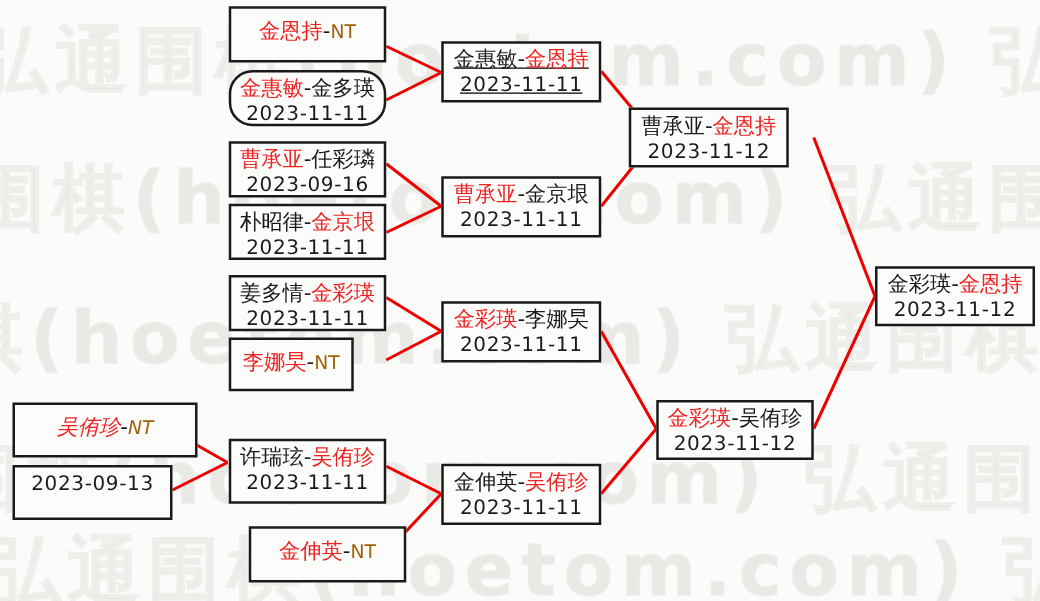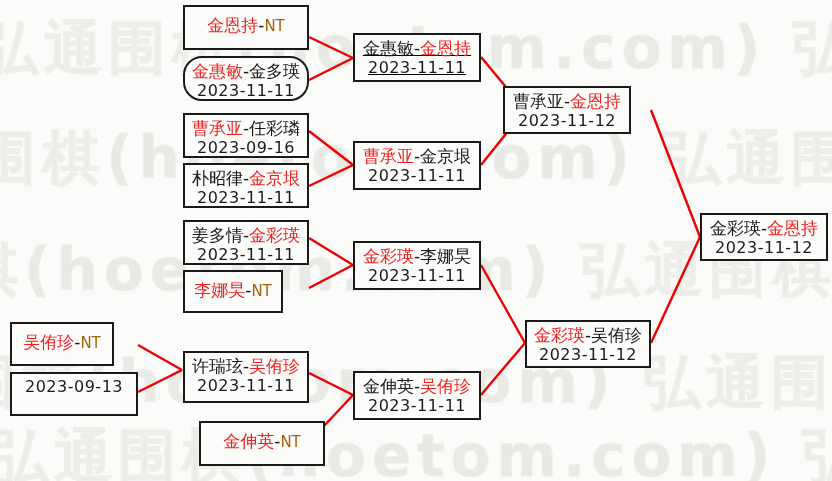--- a/index.html
+++ b/index.html
@@ -118,21 +118,21 @@
     <line x1="481" y1="57" x2="525" y2="110"></line>
     <line x1="481" y1="165" x2="525" y2="110"></line>
 
     <line x1="481" y1="265" x2="525" y2="343"></line>
     <line x1="481" y1="395" x2="525" y2="343"></line>
 
     <line x1="651" y1="110" x2="700" y2="237"></line>
     <line x1="651" y1="343" x2="700" y2="237"></line>
   </svg>
 
-  <div class="match-box box-tall" style="left:10px; top:322px; width:104px; height:44px;">
+  <div class="match-box box-tall" style="left:10px; top:322px; width:148px; height:44px;font-style:italic;">
     <div class="players"><span class="w">吴侑珍</span><span class="sep">-</span><span class="nt">NT</span></div>
   </div>
 
   <div class="match-box" style="left:10px; top:372px; width:128px; height:44px;">
     <div class="date">2023-09-13</div>
   </div>
 
   <div class="match-box box-tall" style="left:183px; top:5px; width:126px; height:45px;">
     <div class="players"><span class="w">金恩持</span><span class="sep">-</span><span class="nt">NT</span></div>
   </div>

